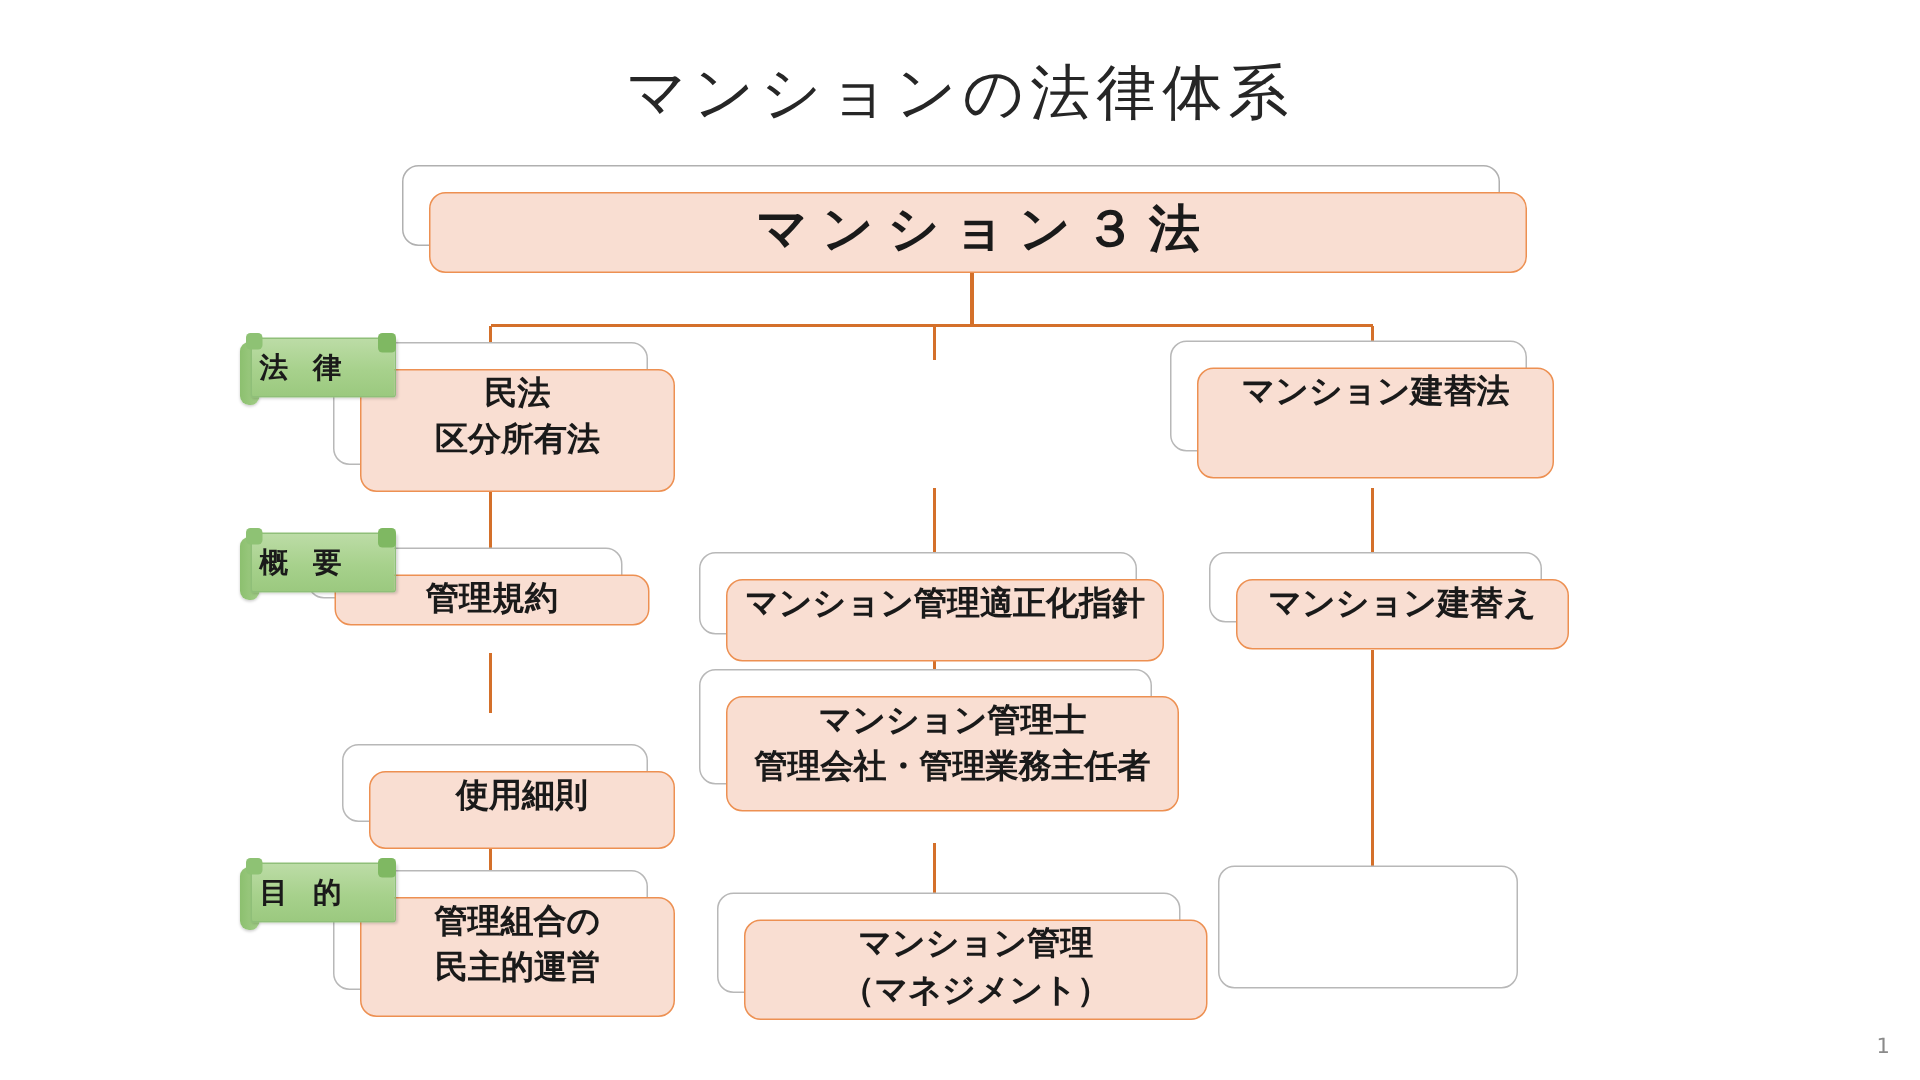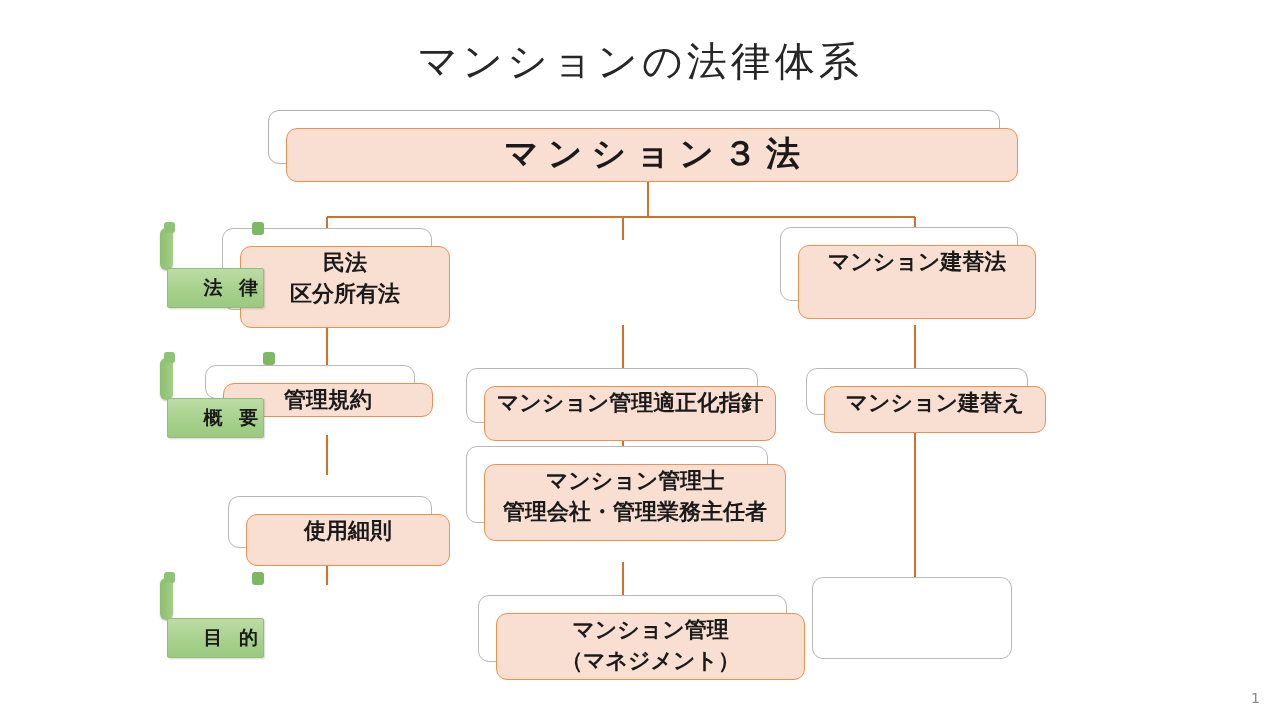--- a/index.html
+++ b/index.html
@@ -107,23 +107,22 @@
     left: 7px;
     top: 3px;
     width: 97px;
     height: 40px;
     background: linear-gradient(180deg, #bcdca6 0%, #a7d18c 55%, #9bc97f 100%);
     border: 1px solid #8fbf79;
     border-radius: 2px;
     box-sizing: border-box;
     display: flex;
     align-items: center;
-    justify-content: flex-end;
+    justify-content: flex-start;
     box-shadow: 1px 1px 2px rgba(0,0,0,0.16);
-    margin-top: 43px;
   }
   .banner .flag-label {
     font-family: "DejaVu Sans", "Liberation Sans", sans-serif;
     font-weight: bold;
     font-size: 19px;
     letter-spacing: 5px;
     padding-left: 5px;
     color: #1a1a1a;
     white-space: nowrap;
   }
@@ -209,21 +208,21 @@
 
   <div class="banner" style="left:160px; top:222px;">
     <div class="curl-left"></div>
     <div class="flag">
       <span class="flag-label">法 律</span>
     </div>
     <div class="curl-nub"></div>
     <div class="curl-right"></div>
   </div>
 
-  <div class="banner" style="left:160px; top:352px;padding-left:11px;">
+  <div class="banner" style="left:160px; top:352px;">
     <div class="curl-left"></div>
     <div class="flag">
       <span class="flag-label">概 要</span>
     </div>
     <div class="curl-nub"></div>
     <div class="curl-right"></div>
   </div>
 
   <div class="banner" style="left:160px; top:572px;">
     <div class="curl-left"></div>
@@ -249,20 +248,27 @@
     </div>
   </div>
 
   <div class="node" style="left:228px; top:496px; width:222px; height:70px;">
     <div class="card-back"></div>
     <div class="card-front">
       <span class="line">使用細則</span>
     </div>
   </div>
 
+  <div class="node" style="left:222px; top:580px; width:228px; height:98px;">
+    <div class="card-back"></div>
+    <div class="card-front">
+      <span class="line">管理組合の</span>
+      <span class="line">民主的運営</span>
+    </div>
+  </div>
 
 
   <div class="node" style="left:466px; top:368px; width:310px; height:73px;">
     <div class="card-back"></div>
     <div class="card-front">
       <span class="line">マンション管理適正化指針</span>
     </div>
   </div>
 
   <div class="node" style="left:466px; top:446px; width:320px; height:95px;">

